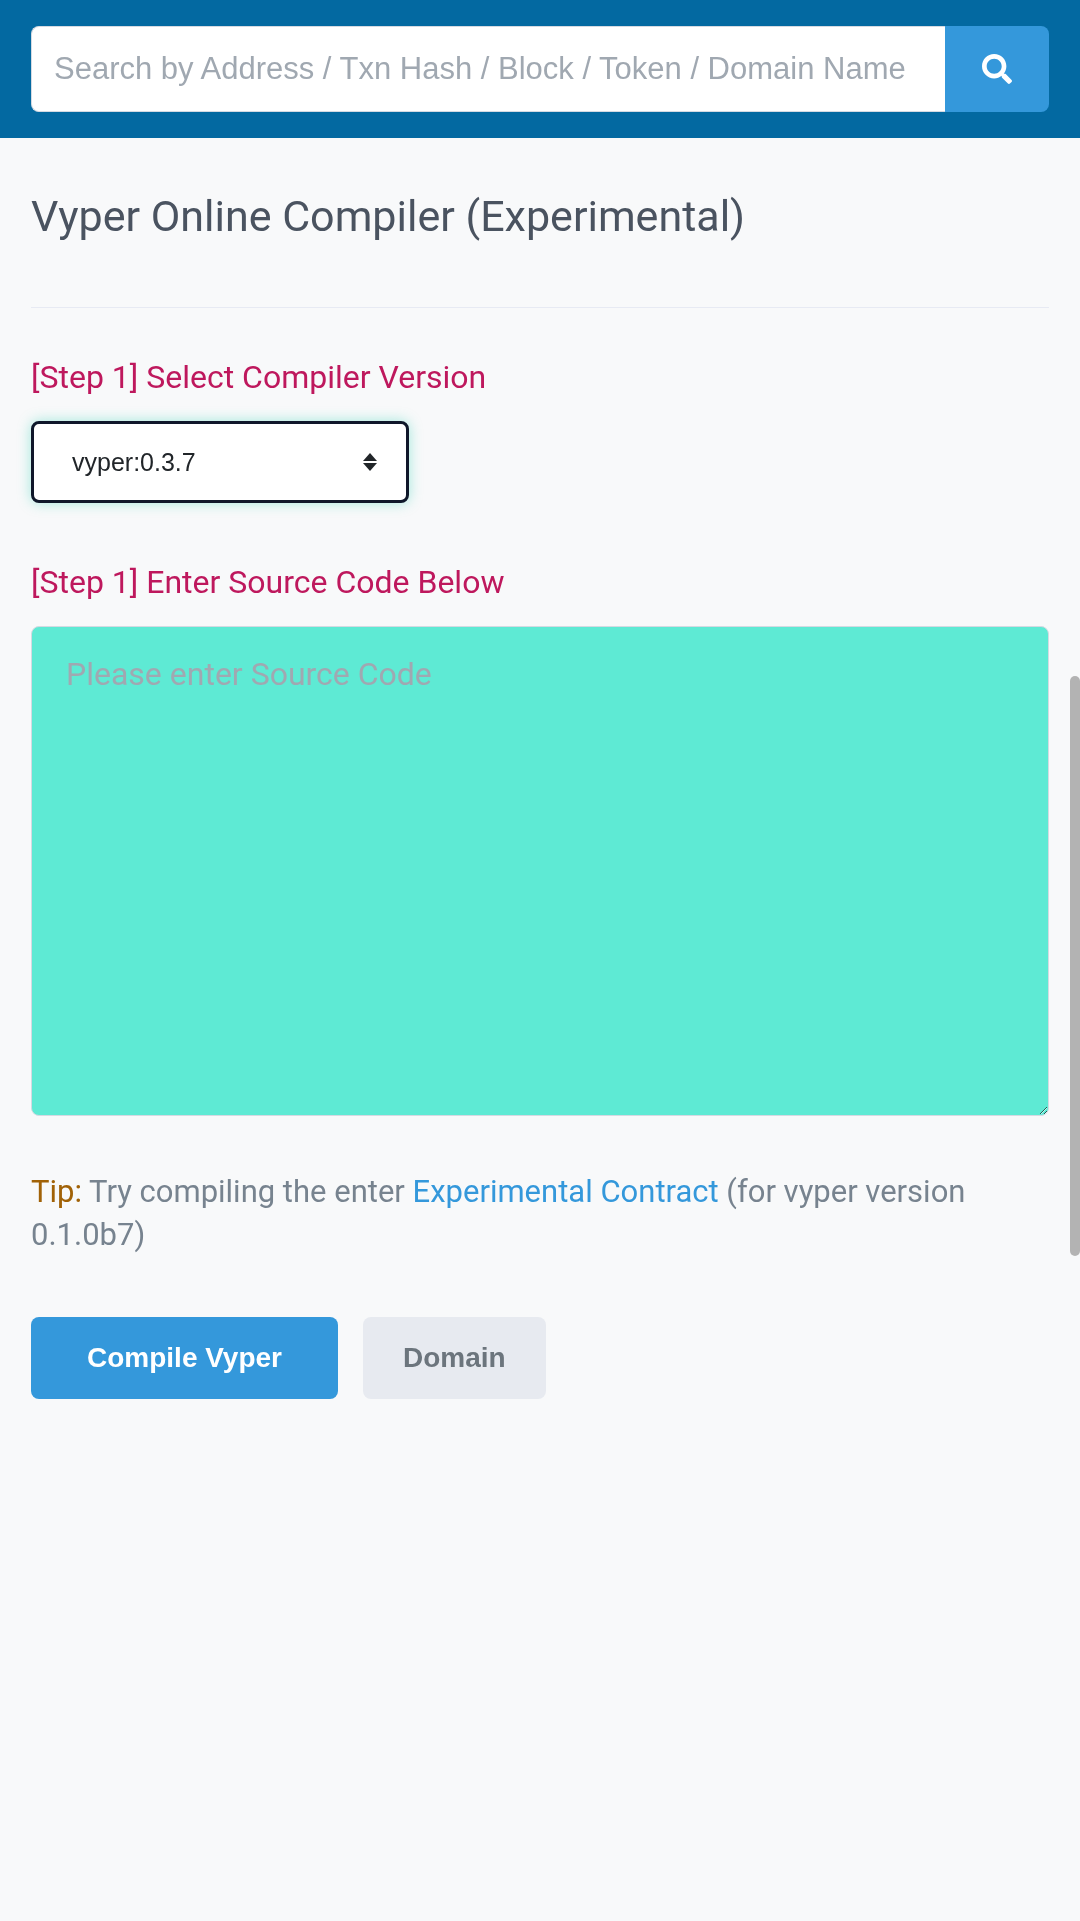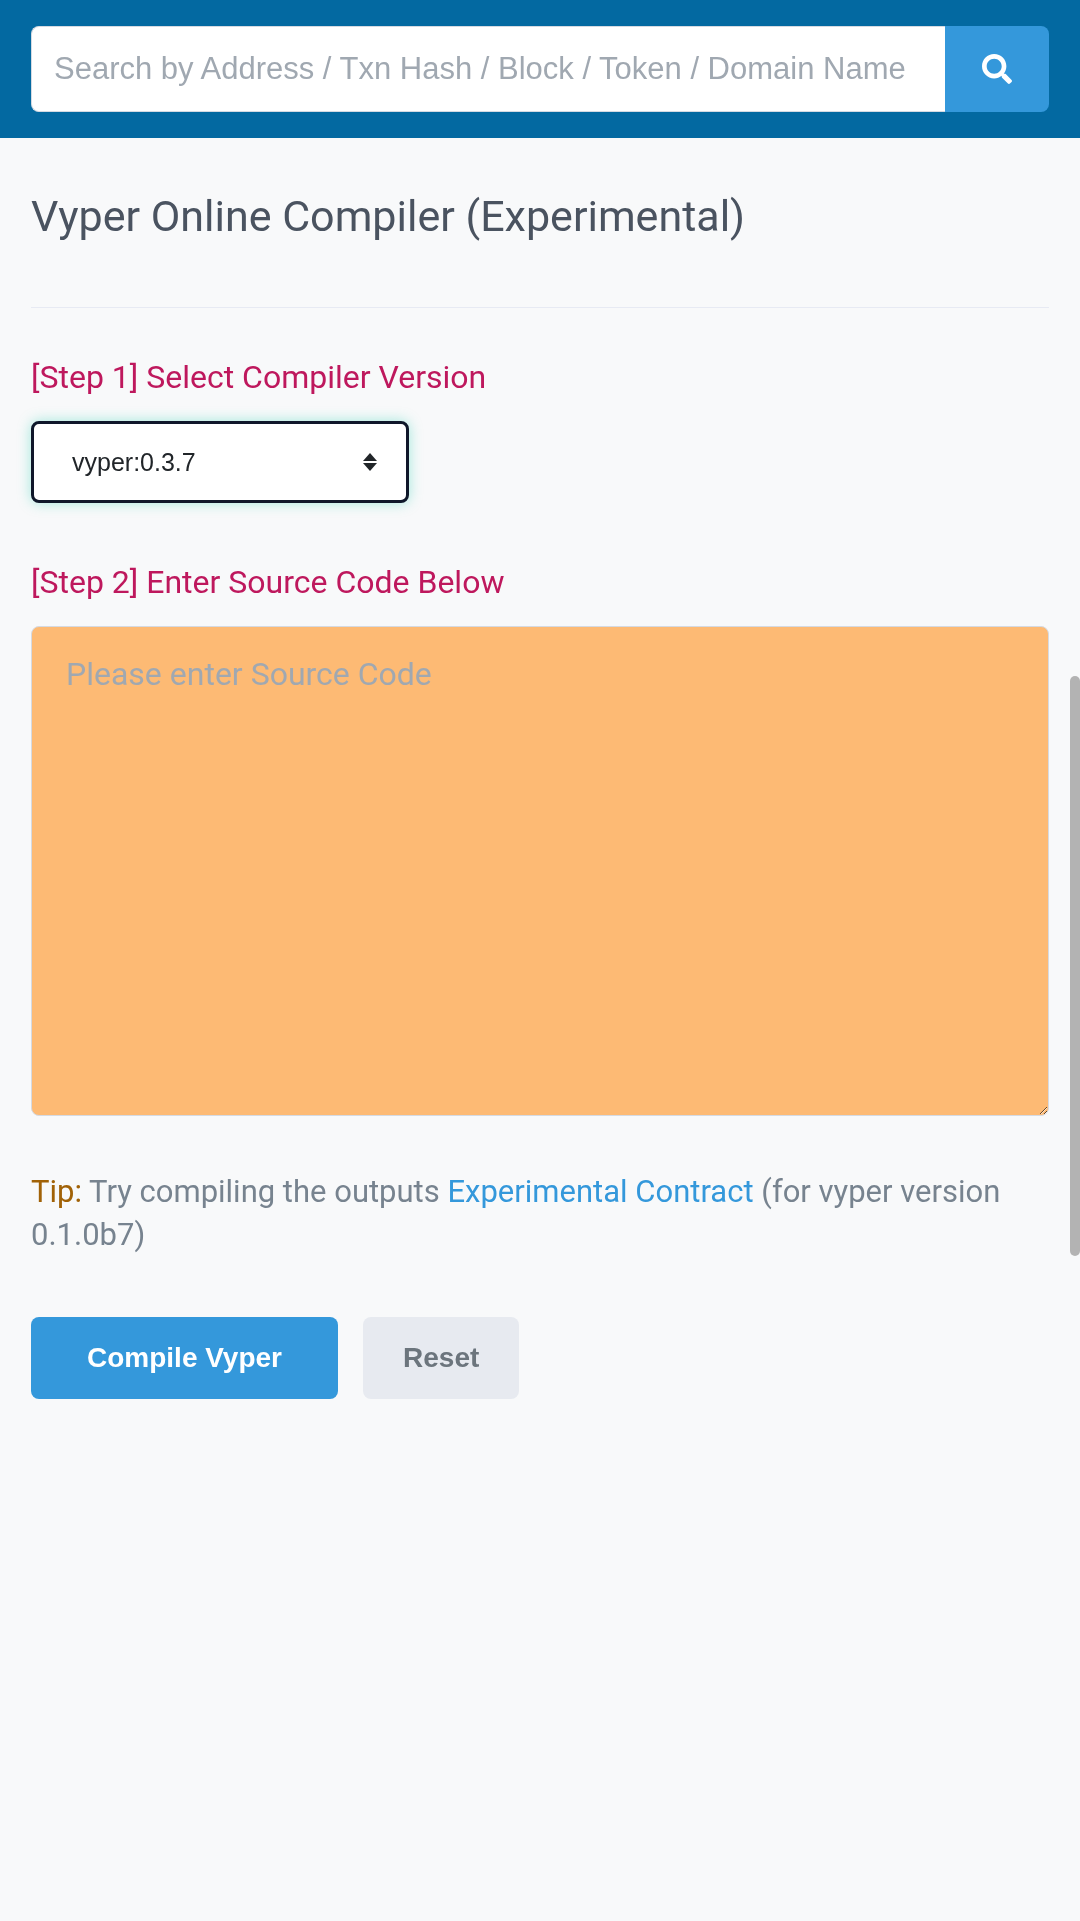--- a/index.html
+++ b/index.html
@@ -114,21 +114,21 @@
       border-right: 7px solid transparent;
       border-top: 8px solid #212529;
     }
     .source-textarea {
       width: 100%;
       height: 490px;
       padding: 28px 34px;
       font-size: 32px;
       border: 1px solid #d5dae2;
       border-radius: 8px;
-      background: #fdba74;
+      background: #5eead4;
       resize: both;
       outline: none;
       color: #212529;
       font-family: inherit;
       margin-bottom: 50px;
     }
     .source-textarea::placeholder {
       color: #a0a8b1;
     }
     .tip-text {
@@ -196,26 +196,26 @@
   <hr class="divider">
 
   <p class="step-label">[Step 1] Select Compiler Version</p>
   <div class="select-wrapper">
     <select class="version-select">
       <option>vyper:0.3.7</option>
     </select>
     <span class="select-arrows"></span>
   </div>
 
-  <p class="step-label">[Step 2] Enter Source Code Below</p>
+  <p class="step-label">[Step 1] Enter Source Code Below</p>
   <textarea class="source-textarea" placeholder="Please enter Source Code" style=""></textarea>
 
   <p class="tip-text">
-    <span class="bold">Tip:</span><span> Try compiling the outputs </span><a href="#" class="tip-link">Experimental Contract</a><span> (for vyper version 0.1.0b7)</span>
+    <span class="bold">Tip:</span><span> Try compiling the enter </span><a href="#" class="tip-link">Experimental Contract</a><span> (for vyper version 0.1.0b7)</span>
   </p>
 
   <div class="button-row">
     <button class="btn-primary">Compile Vyper</button>
-    <button class="btn-secondary">Reset</button>
+    <button class="btn-secondary">Domain</button>
   </div>
 </div>
 
 <div class="scroll-indicator"></div>
 
 </body></html>

